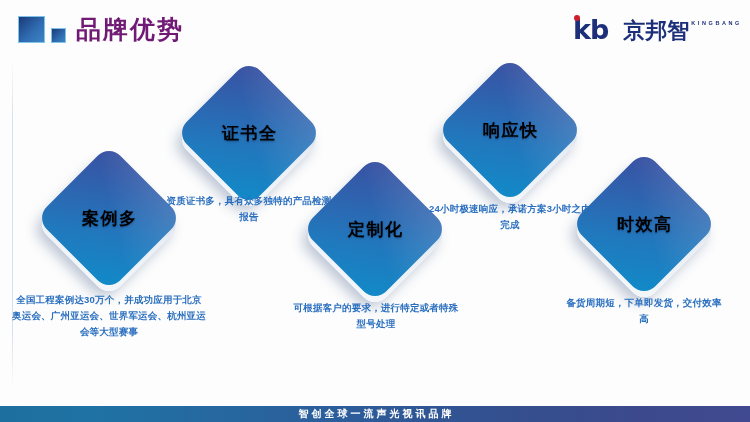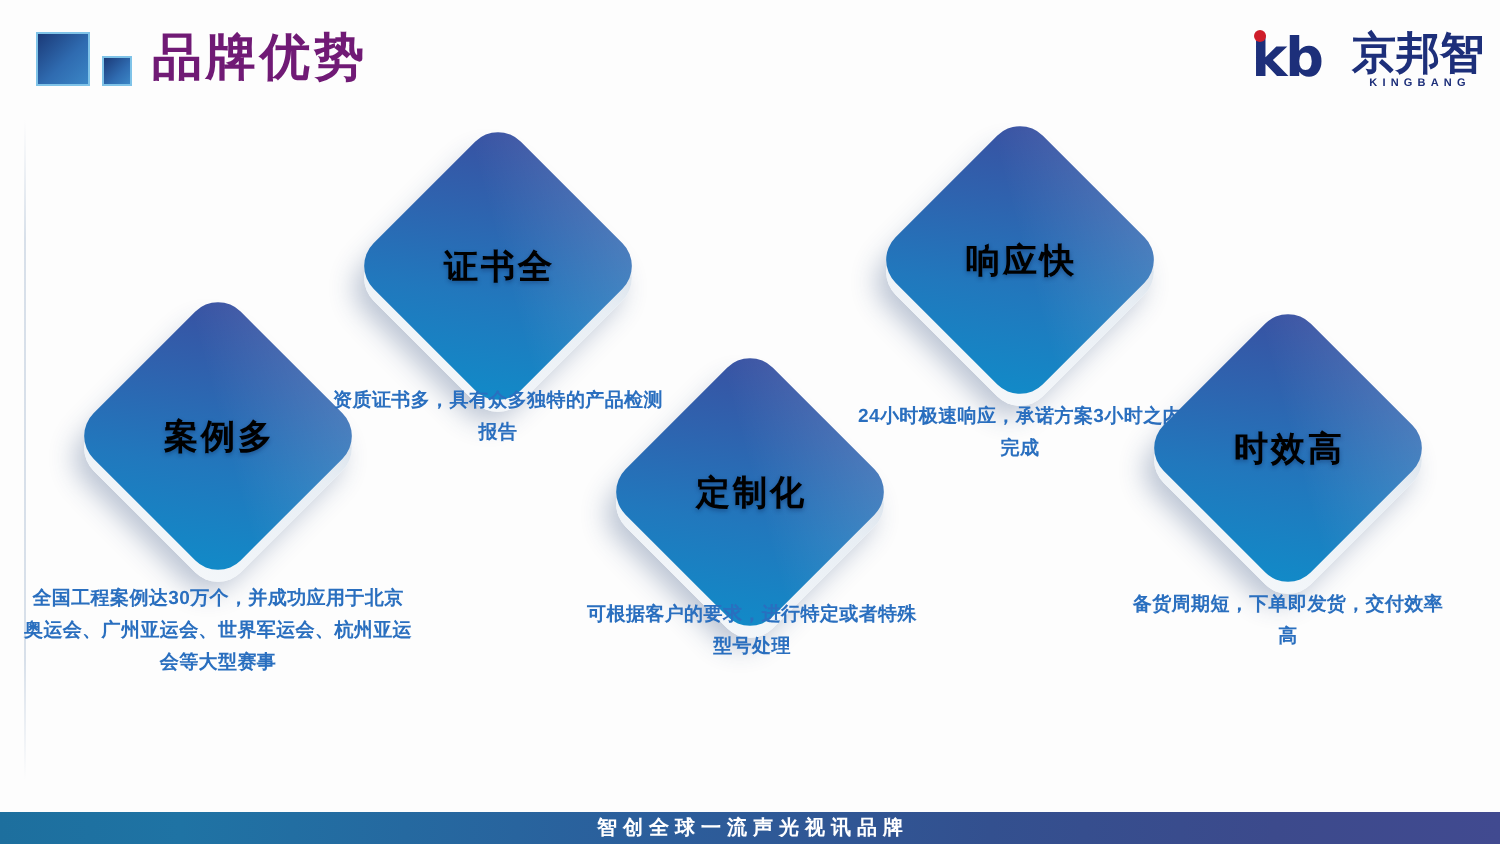--- a/index.html
+++ b/index.html
@@ -87,22 +87,22 @@
   }
   .logo-dot {
     position: absolute;
     left: 1px; top: -1px;
     width: 6px; height: 6px;
     border-radius: 50%;
     background: #cf1d2a;
   }
   .logo-cn-wrap {
     display: flex;
-    flex-direction: column;
-    align-items: center;
+    flex-direction: row;
+    align-items: flex-start;
     justify-content: center;
   }
   .logo-cn {
     font-size: 22px;
     font-weight: bold;
     color: #1d2f7a;
     letter-spacing: 0px;
     line-height: 23px;
   }
   .logo-en {
@@ -229,21 +229,21 @@
   <div class="item">
     <div class="diamond-wrap" style="left:197px; top:81px;">
       <div class="diamond-plate"></div>
       <div class="diamond-face"></div>
       <div class="diamond-label">证书全</div>
     </div>
     <div class="caption" style="left:166px; top:193px; width:166px;">资质证书多，具有众多独特的产品检测报告</div>
   </div>
 
   <div class="item">
-    <div class="diamond-wrap" style="left:323px; top:194px;text-align:center;">
+    <div class="diamond-wrap" style="left:323px; top:177px;text-align:center;">
       <div class="diamond-plate"></div>
       <div class="diamond-face"></div>
       <div class="diamond-label">定制化</div>
     </div>
     <div class="caption" style="left:292px; top:300px; width:168px;">可根据客户的要求，进行特定或者特殊型号处理</div>
   </div>
 
   <div class="item">
     <div class="diamond-wrap" style="left:458px; top:78px;">
       <div class="diamond-plate"></div>

